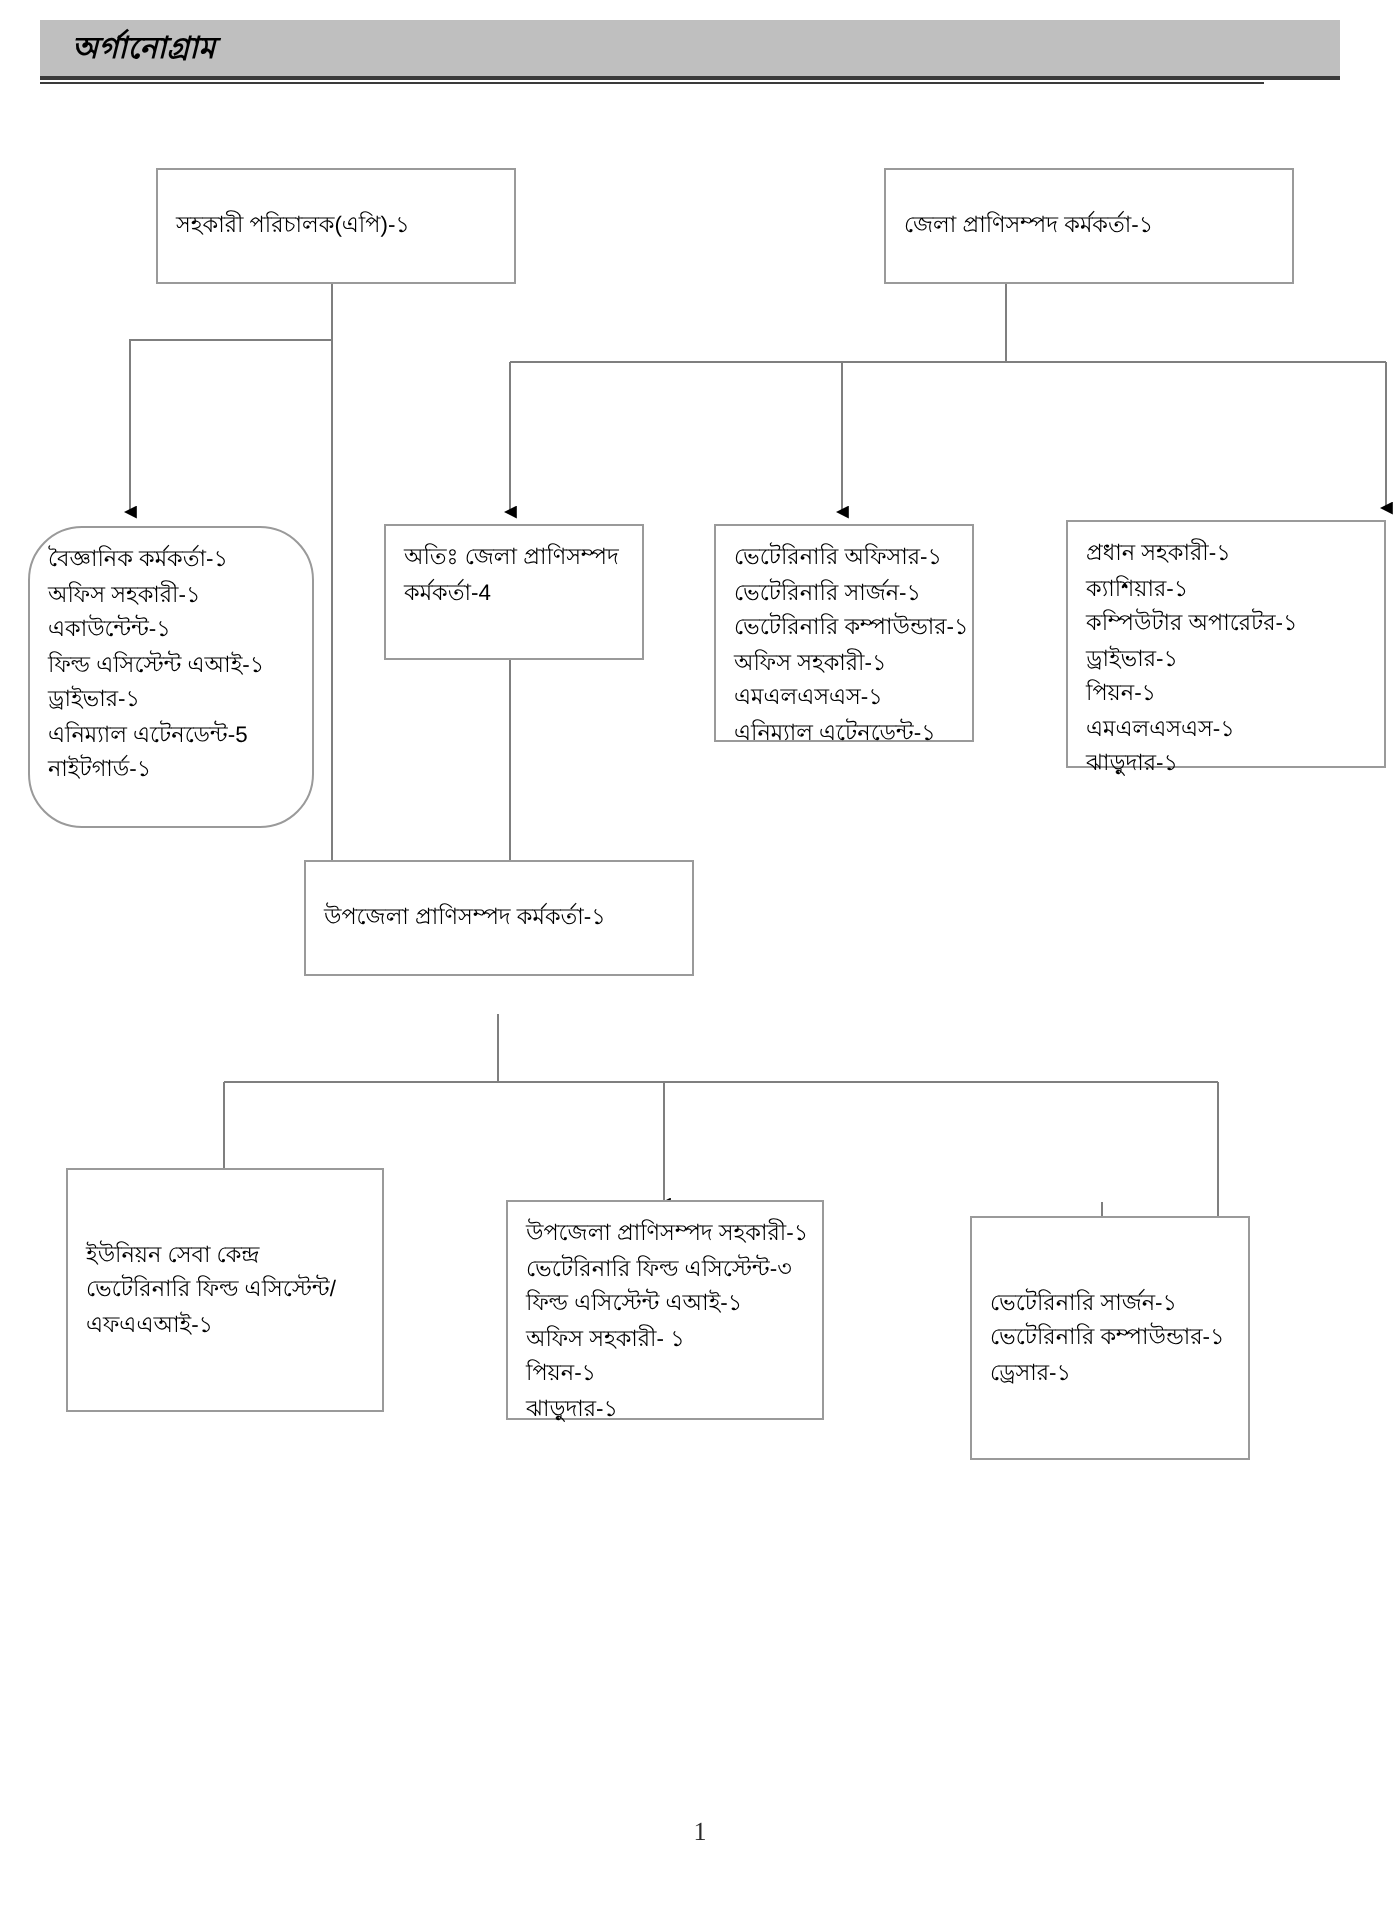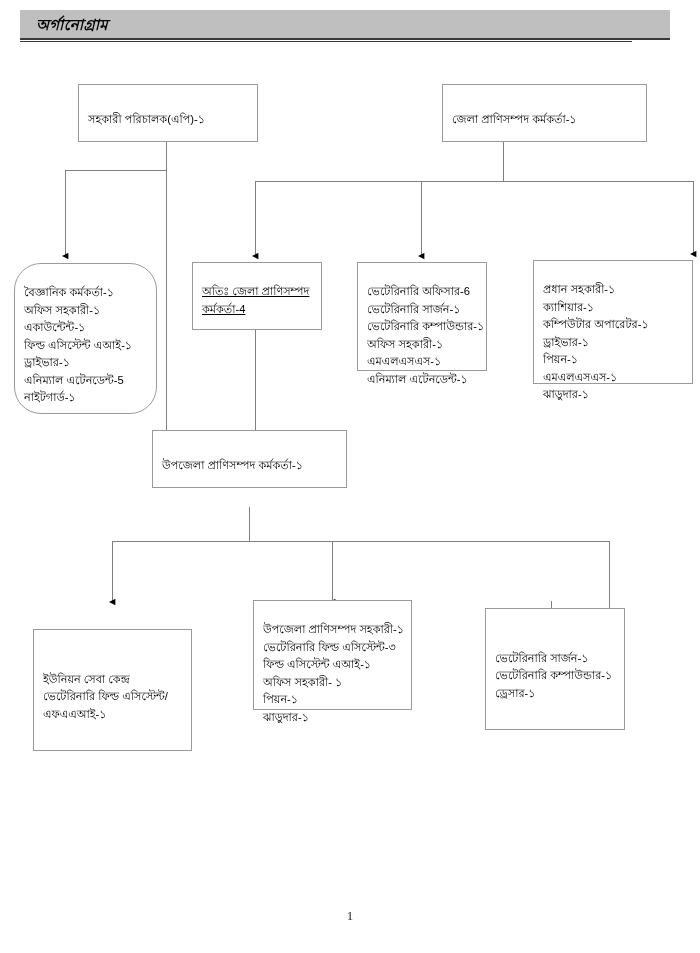--- a/index.html
+++ b/index.html
@@ -58,48 +58,48 @@
     height: 953px;
     pointer-events: none;
   }
 
   
   .node {
     position: absolute;
     border: 1px solid #9a9a9a;
     background: #ffffff;
     box-sizing: border-box;
-    padding: 20px 8px 6px 9px;
+    padding: 8px 8px 6px 9px;
   }
   .node .line {
     font-size: 11.2px;
     line-height: 17.5px;
     white-space: nowrap;
   }
   .node.vcenter {
     display: flex;
     flex-direction: column;
     justify-content: center;
   }
   .node.topalign {
     display: block;
   }
 
   
   #node-assistant-director { left: 78px;  top: 84px;  width: 180px; height: 58px; }
   #node-district-officer   { left: 398px; top: 84px;  width: 205px; height: 58px; margin-left: 44px; }
 
   #node-scientific-staff   { left: 14px;  top: 263px; width: 143px; height: 151px; border-radius: 27px; }
-  #node-addl-district      { left: 192px; top: 262px; width: 130px; height: 68px; text-decoration: underline;  }
+  #node-addl-district      { left: 192px; top: 262px; width: 130px; height: 68px;  }
   #node-veterinary-staff   { left: 357px; top: 262px; width: 130px; height: 109px; }
   #node-admin-staff        { left: 533px; top: 260px; width: 160px; height: 124px; }
 
   #node-upazila-officer    { left: 152px; top: 430px; width: 195px; height: 58px;  }
 
-  #node-union-center       { left: 33px;  top: 629px; width: 159px; height: 122px; }
+  #node-union-center       { left: 33px;  top: 584px; width: 159px; height: 122px; }
   #node-upazila-assistants { left: 253px; top: 600px; width: 159px; height: 110px; }
   #node-veterinary-surgeon { left: 485px; top: 608px; width: 140px; height: 122px; }
 
   
   #page-number {
     position: absolute;
     left: 0;
     top: 908px;
     width: 700px;
     text-align: center;
@@ -173,21 +173,21 @@
   <div class="line">এনিম্যাল এটেনডেন্ট-5</div>
   <div class="line">নাইটগার্ড-১</div>
 </div>
 
 <div class="node topalign" id="node-addl-district">
   <div class="line">অতিঃ জেলা প্রাণিসম্পদ</div>
   <div class="line">কর্মকর্তা-4</div>
 </div>
 
 <div class="node topalign" id="node-veterinary-staff">
-  <div class="line">ভেটেরিনারি অফিসার-6</div>
+  <div class="line">ভেটেরিনারি অফিসার-১</div>
   <div class="line">ভেটেরিনারি সার্জন-১</div>
   <div class="line">ভেটেরিনারি কম্পাউন্ডার-১</div>
   <div class="line">অফিস সহকারী-১</div>
   <div class="line">এমএলএসএস-১</div>
   <div class="line">এনিম্যাল এটেনডেন্ট-১</div>
 </div>
 
 <div class="node topalign" id="node-admin-staff">
   <div class="line">প্রধান সহকারী-১</div>
   <div class="line">ক্যাশিয়ার-১</div>

